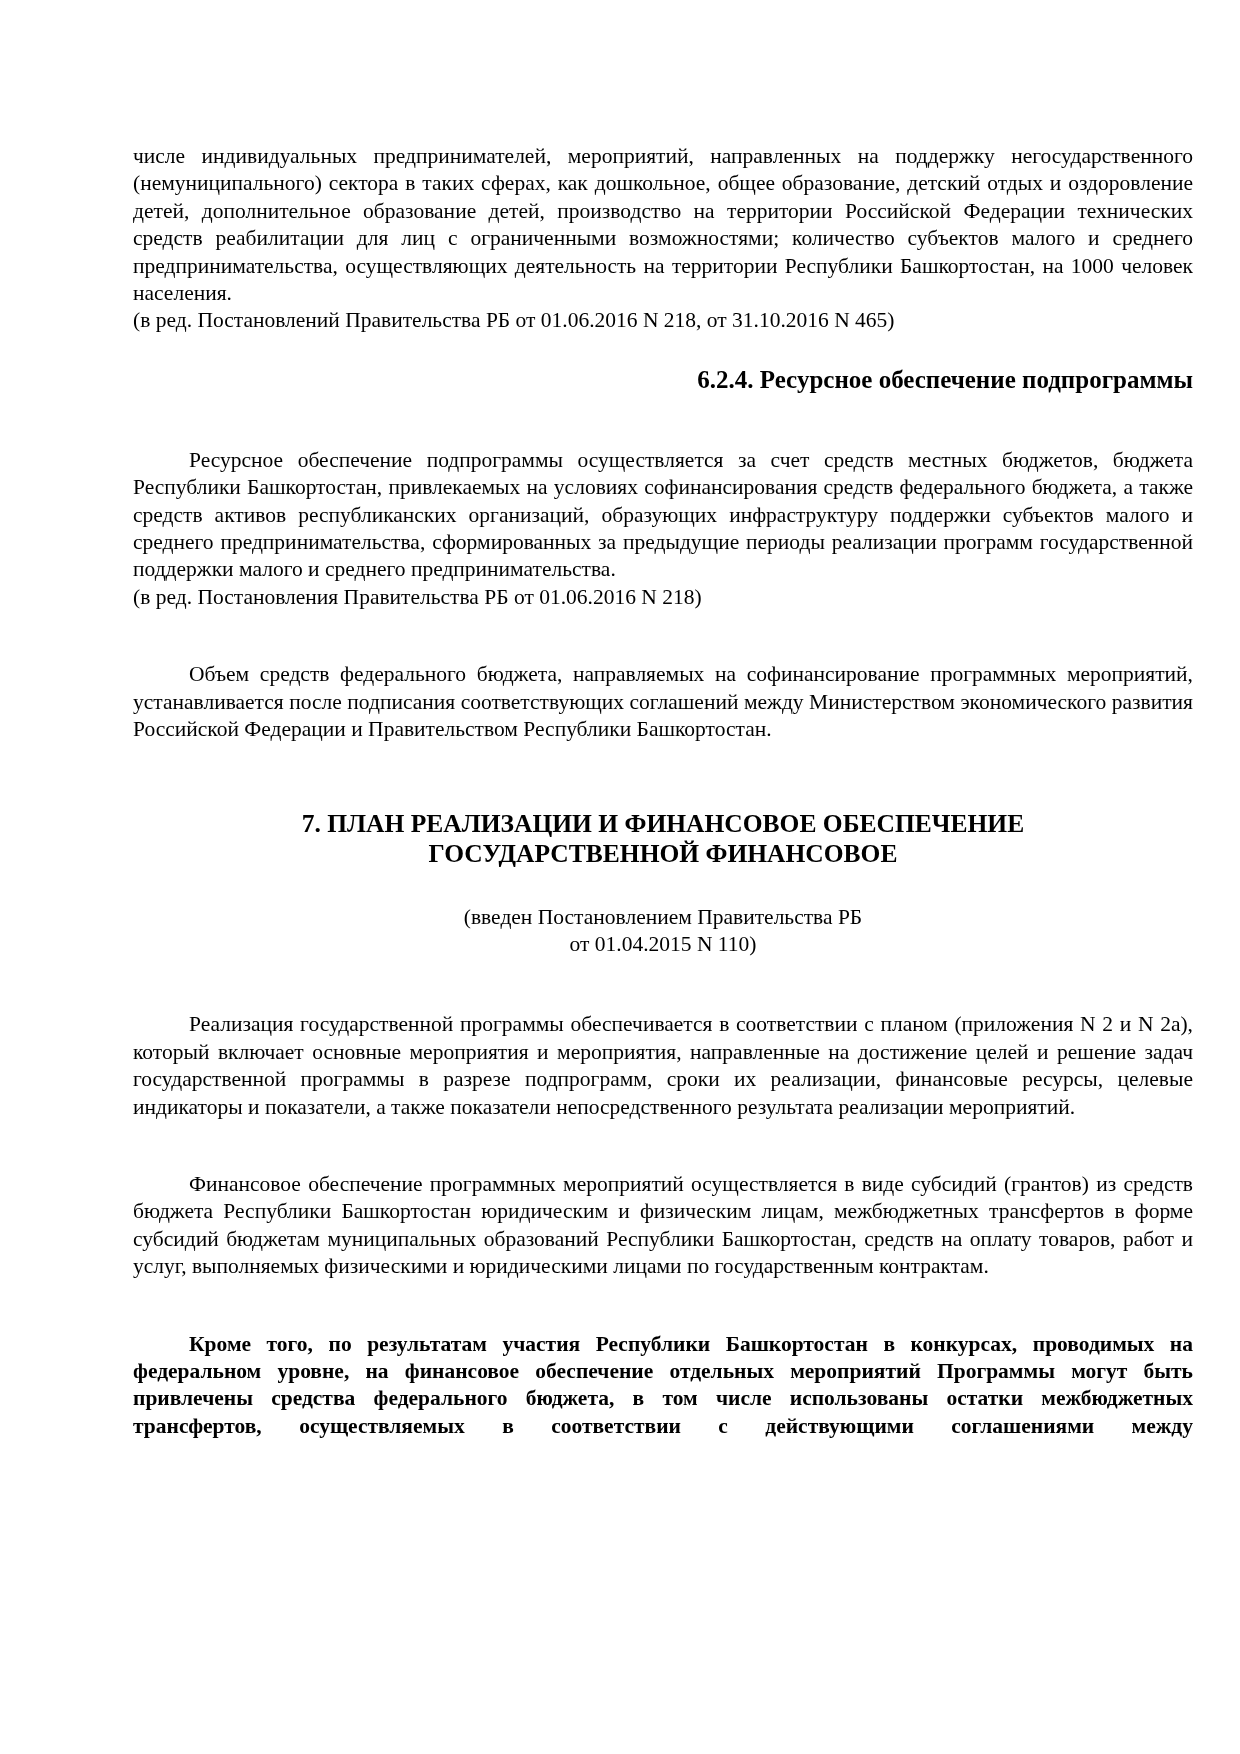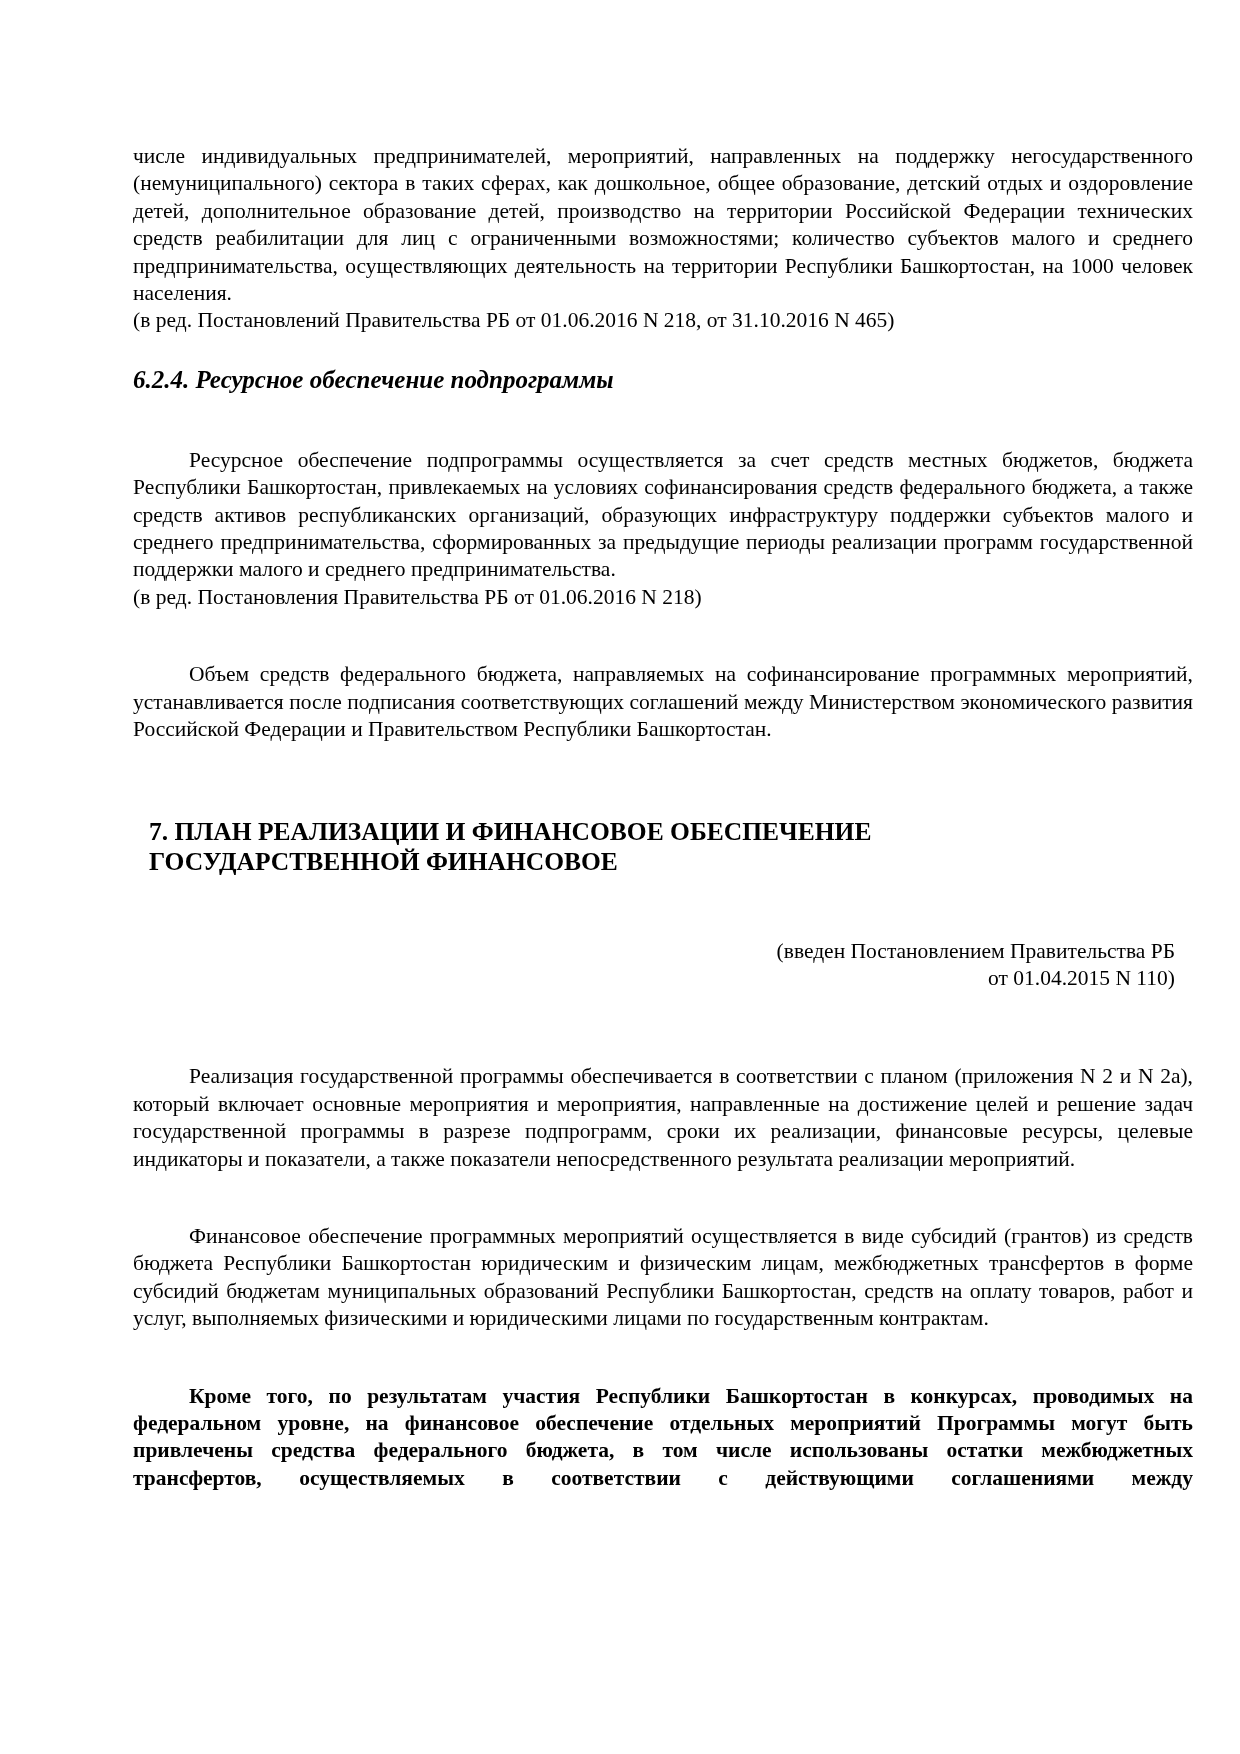--- a/index.html
+++ b/index.html
@@ -10,28 +10,28 @@
   }
   .page {
     position: absolute; left: 133px; top: 143px; width: 1060px;
     font-size: 21.5px; line-height: 27.4px;
   }
   .p { text-align: justify; text-align-last: left; margin: 0; }
   .indent { text-indent: 56px; margin-top: 23px; }
   .note { margin: 0; text-align: left; }
   .gap { height: 27px; }
   .h2 {
-    font-weight: bold; font-size: 25px; text-align: left;
-    margin: 0; line-height: 30px; font-style: italic;
+    font-weight: bold; font-size: 25px; text-align: right;
+    margin: 0; line-height: 30px;
   }
   .h1 {
-    font-weight: bold; font-size: 25.5px; 
-    margin: 16px; line-height: 30px;
+    font-weight: bold; font-size: 25.5px; text-align: center;
+    margin: 8px; line-height: 30px;
   }
-  .center { text-align: right; margin: 18px; }
+  .center { text-align: center; margin: 0; }
 </style>
 </head>
 <body>
 
 <div class="page">
 
   <p class="p">числе индивидуальных предпринимателей, мероприятий, направленных на поддержку негосударственного (немуниципального) сектора в таких сферах, как дошкольное, общее образование, детский отдых и оздоровление детей, дополнительное образование детей, производство на территории Российской Федерации технических средств реабилитации для лиц с ограниченными возможностями; количество субъектов малого и среднего предпринимательства, осуществляющих деятельность на территории Республики Башкортостан, на 1000 человек населения.</p>
   <p class="note">(в ред. Постановлений Правительства РБ от 01.06.2016 N 218, от 31.10.2016 N 465)</p>
 
   <div style="height:30px"></div>

